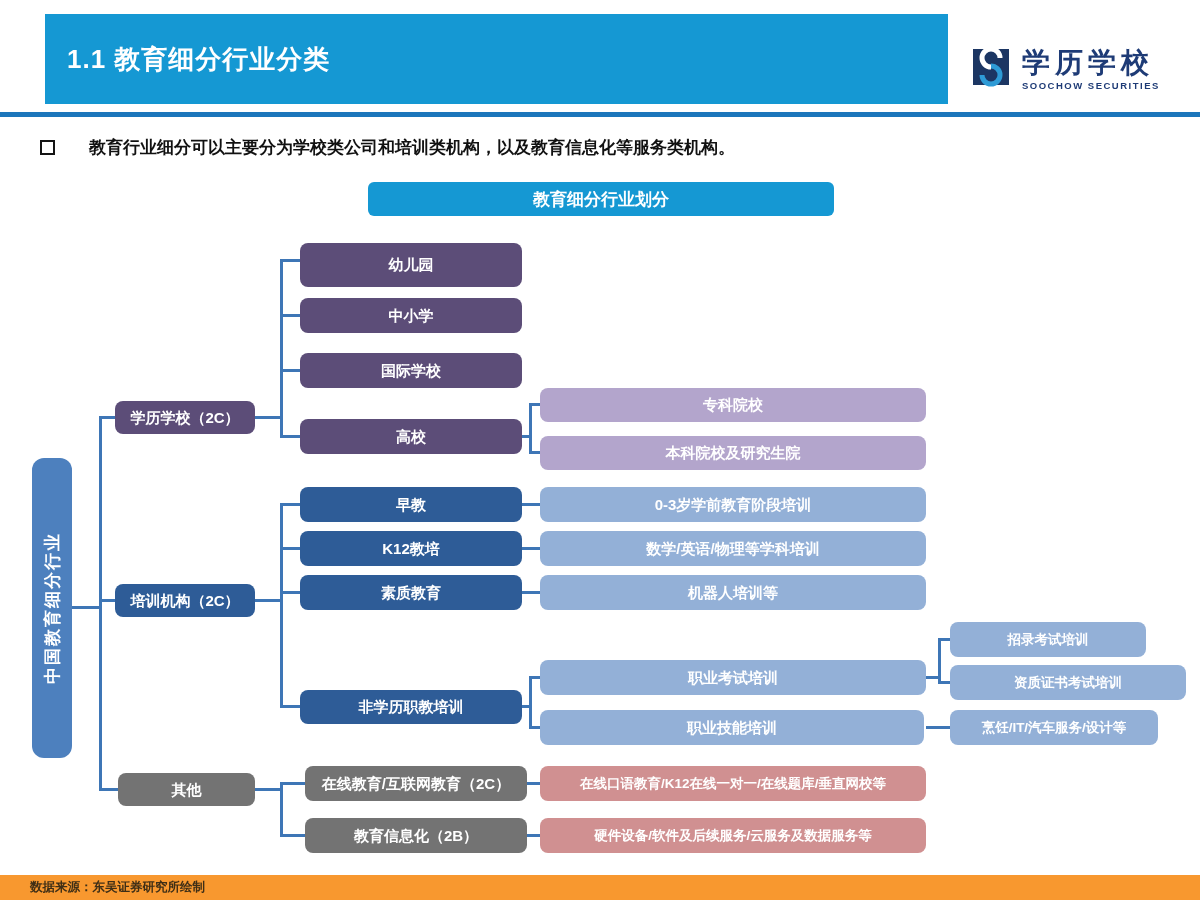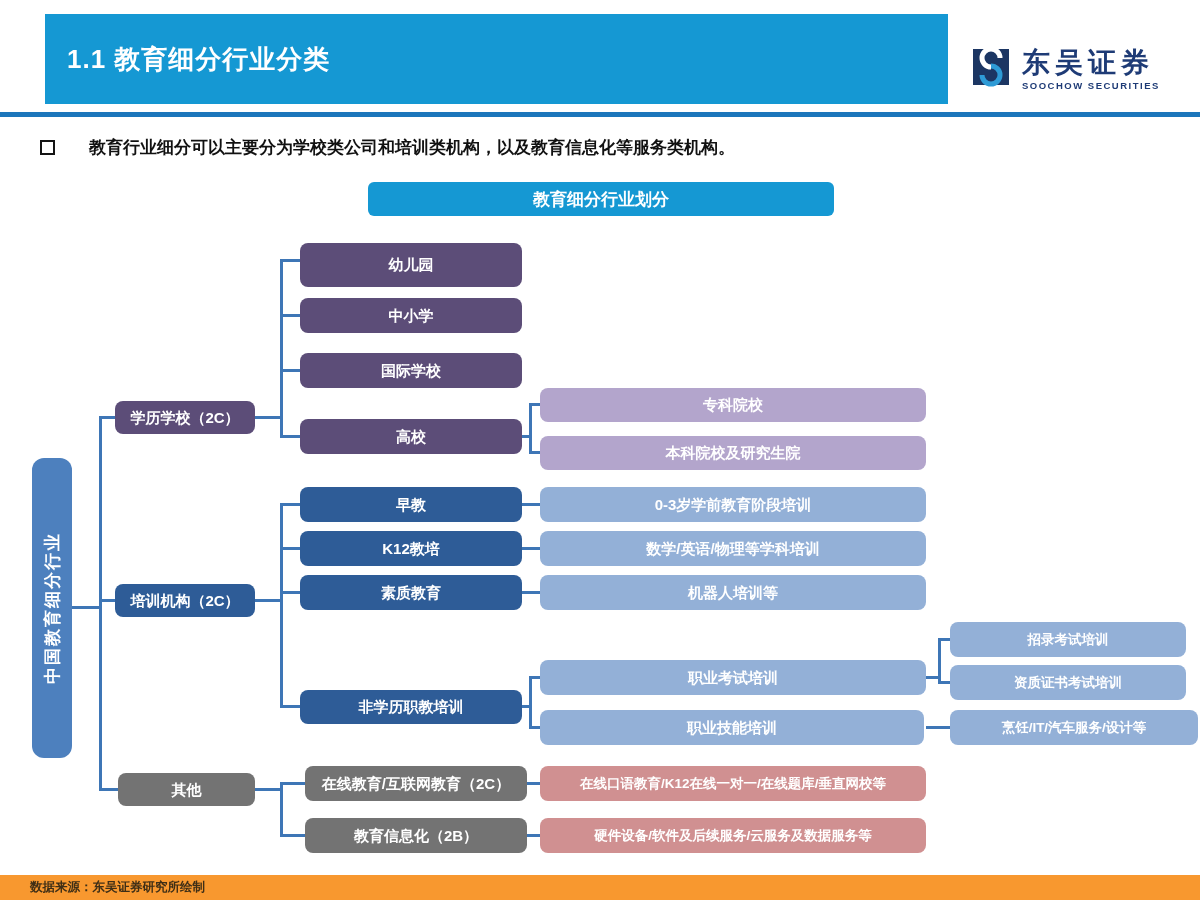--- a/index.html
+++ b/index.html
@@ -55,21 +55,21 @@
 
 <div class="logo">
   <span class="logo-mark">
     <svg width="40" height="42" viewBox="0 0 40 42">
       <rect x="1" y="2" width="36" height="36" fill="#1C3663"></rect>
       <path d="M28 11 A9 9 0 1 0 19 20" stroke="#ffffff" stroke-width="5" fill="none"></path>
       <path d="M10 28 A9 9 0 1 0 19 19" stroke="#2E9BD6" stroke-width="5" fill="none"></path>
     </svg>
   </span>
   <span class="logo-text">
-    <span class="logo-cn">东吴证券</span>
+    <span class="logo-cn">学历学校</span>
     <span class="logo-en">SOOCHOW SECURITIES</span>
   </span>
 </div>
 
 <div class="bullet-row">
   <span class="bullet-square"></span>
   <span class="bullet-text">教育行业细分可以主要分为学校类公司和培训类机构，以及教育信息化等服务类机构。</span>
 </div>
 
 <div class="diagram-title">教育细分行业划分</div>
@@ -143,23 +143,23 @@
 <div class="node dblue" style="left:300px;top:531px;width:222px;height:35px;">K12教培</div>
 <div class="node dblue" style="left:300px;top:575px;width:222px;height:35px;">素质教育</div>
 <div class="node dblue" style="left:300px;top:690px;width:222px;height:34px;">非学历职教培训</div>
 
 <div class="node lblue" style="left:540px;top:487px;width:386px;height:35px;">0-3岁学前教育阶段培训</div>
 <div class="node lblue" style="left:540px;top:531px;width:386px;height:35px;">数学/英语/物理等学科培训</div>
 <div class="node lblue" style="left:540px;top:575px;width:386px;height:35px;">机器人培训等</div>
 <div class="node lblue" style="left:540px;top:660px;width:386px;height:35px;">职业考试培训</div>
 <div class="node lblue" style="left:540px;top:710px;width:384px;height:35px;">职业技能培训</div>
 
-<div class="node lblue sm" style="left:950px;top:622px;width:236px;height:35px;text-align:right;">招录考试培训</div>
+<div class="node lblue sm" style="left:950px;top:622px;width:196px;height:35px;text-align:right;">招录考试培训</div>
 <div class="node lblue sm" style="left:950px;top:665px;width:236px;height:35px;">资质证书考试培训</div>
-<div class="node lblue sm" style="left:950px;top:710px;width:248px;height:35px;">烹饪/IT/汽车服务/设计等</div>
+<div class="node lblue sm" style="left:950px;top:710px;width:208px;height:35px;">烹饪/IT/汽车服务/设计等</div>
 
 <div class="node dred" style="left:305px;top:766px;width:222px;height:35px;">在线教育/互联网教育（2C）</div>
 <div class="node dred" style="left:305px;top:818px;width:222px;height:35px;">教育信息化（2B）</div>
 
 <div class="node pink sm" style="left:540px;top:766px;width:386px;height:35px;">在线口语教育/K12在线一对一/在线题库/垂直网校等</div>
 <div class="node pink sm" style="left:540px;top:818px;width:386px;height:35px;">硬件设备/软件及后续服务/云服务及数据服务等</div>
 
 <div class="footer-bar">
   <span class="footer-text">数据来源：东吴证券研究所绘制</span>
 </div>

